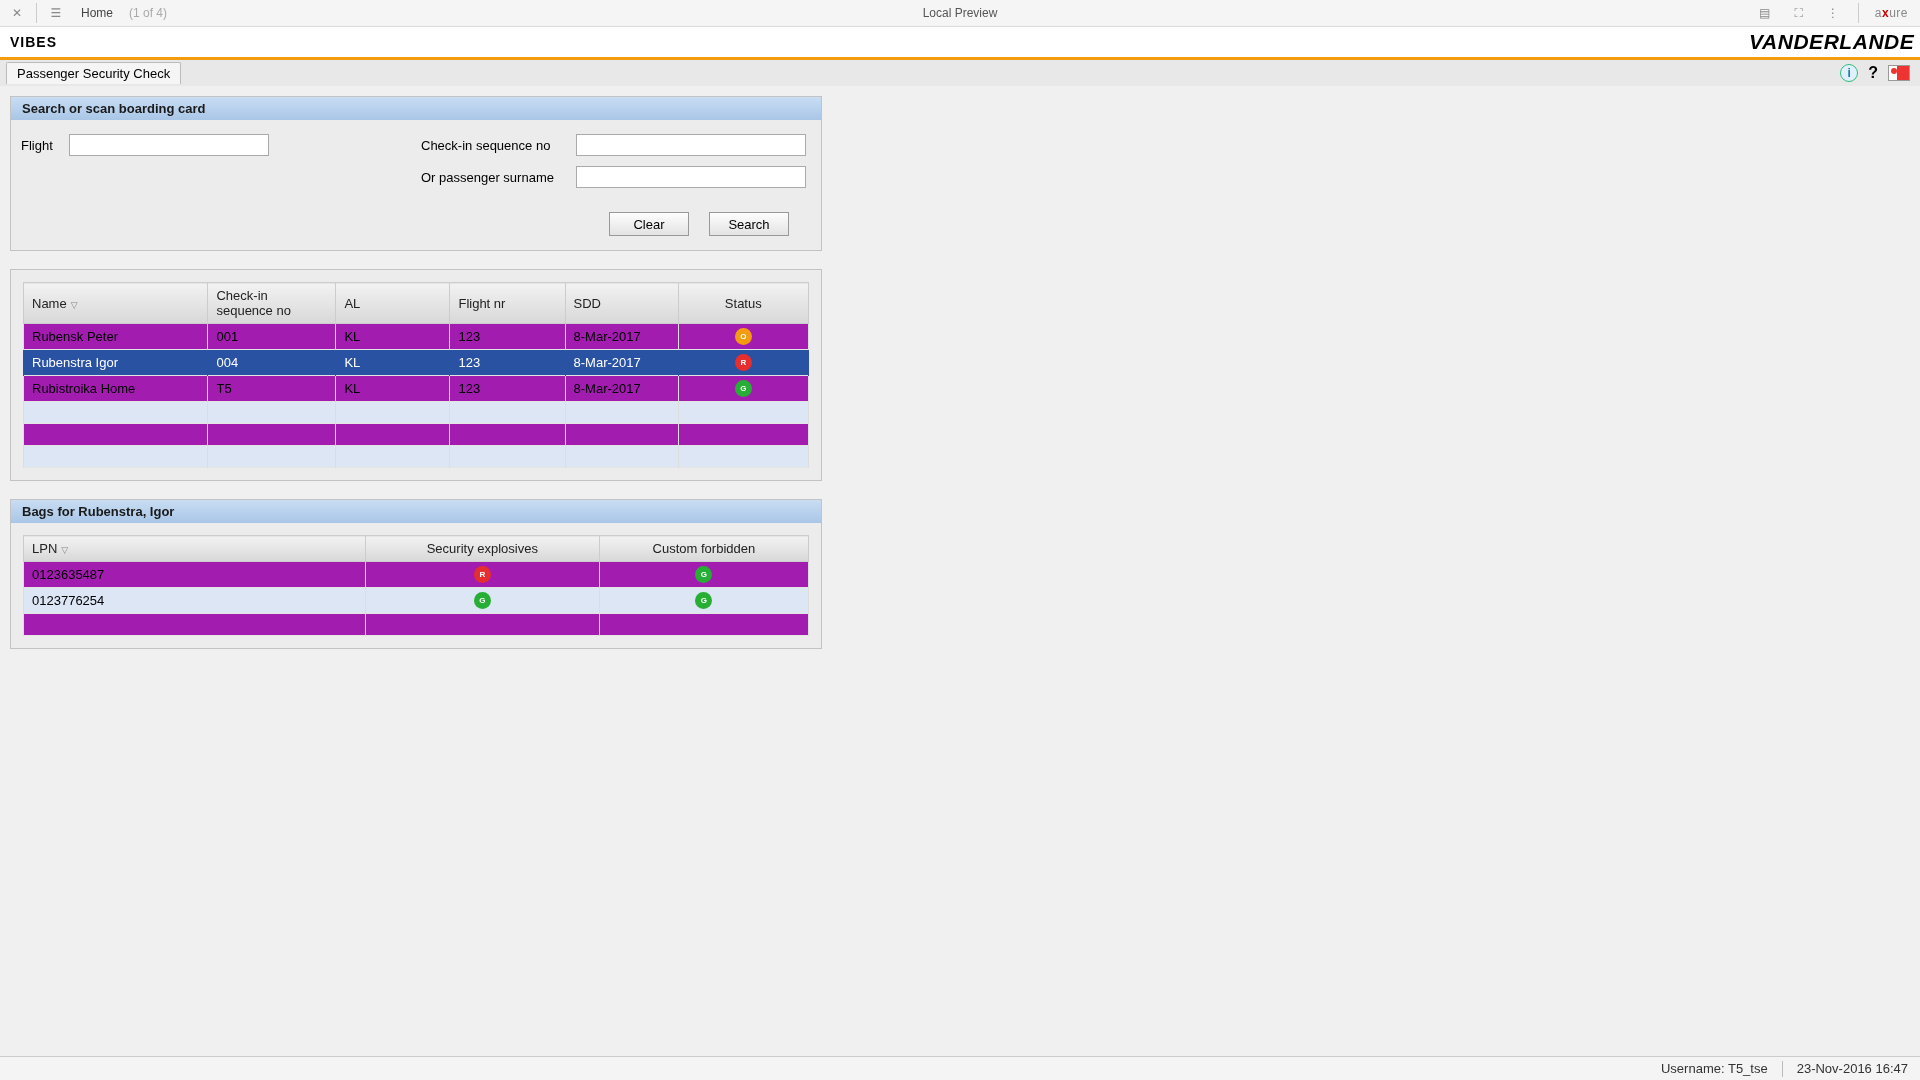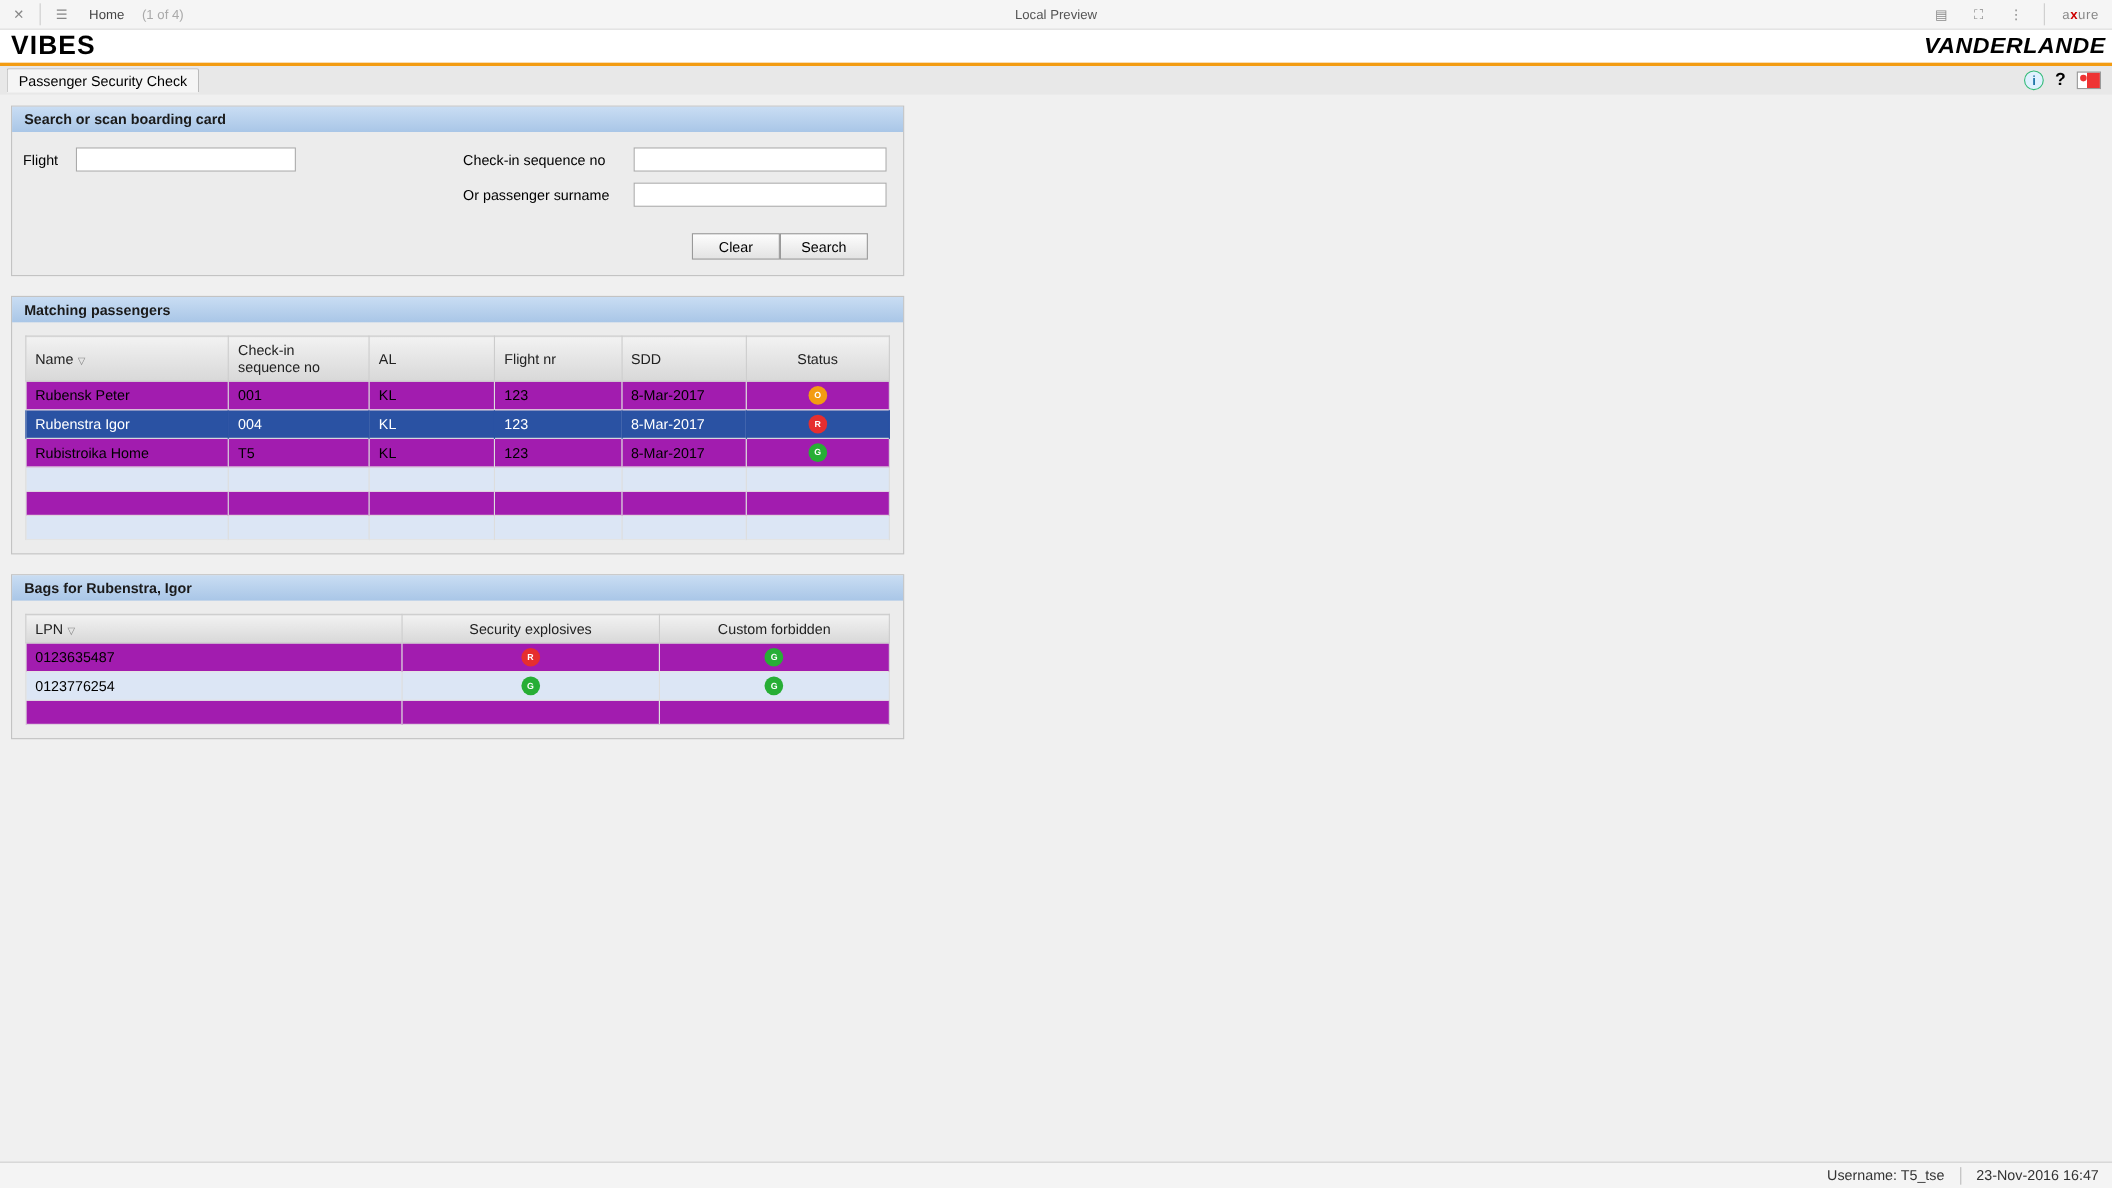--- a/index.html
+++ b/index.html
@@ -11,21 +11,21 @@
   .axbar .home { color: #444; margin-left: 6px; }
   .axbar .count { color: #aaa; margin-left: 6px; }
   .axbar .center { position: absolute; left: 50%; transform: translateX(-50%); color: #555; }
   .axbar .right { margin-left: auto; display: flex; align-items: center; gap: 16px; padding-right: 12px; }
   .axlogo { font-weight: 400; font-size: 12px; letter-spacing: 0.5px; color: #888; font-family: Arial, sans-serif; }
   .axlogo .x { color: #c00; font-weight: 700; }
   .vsep { width:1px; height:20px; background:#ccc; }
 
   
   .apphead { height: 30px; background: #fff; display: flex; align-items: center; padding: 0 10px; }
-  .apptitle { font-size: 24px; font-weight: 700; letter-spacing: 1px; }
+  .apptitle { font-size: 14px; font-weight: 700; letter-spacing: 1px; }
   .brand { margin-left: auto; font-size: 20px; font-weight: 900; font-style: italic; letter-spacing: 0.5px; transform: scaleX(1.05); }
   .orangebar { height: 3px; background: #f39c12; }
 
   
   .tabrow { height: 26px; background: #e8e8e8; display: flex; align-items: center; padding-left: 6px; position: relative; }
   .tab { background: #f5f5f5; border: 1px solid #bbb; border-bottom: none; padding: 3px 10px; font-size: 13px; border-radius: 2px 2px 0 0; }
   .tabrow .righticons { margin-left: auto; display: flex; align-items: center; gap: 10px; padding-right: 10px; }
   .circleicon { width: 18px; height: 18px; border-radius: 50%; border: 1px solid #3b7; color: #27a; font-weight: 700; font-size: 12px; display:flex; align-items:center; justify-content:center; background:#dff1ff;}
   .qmark { font-size: 16px; font-weight: 700; }
   .flagicon { width: 22px; height: 16px; background: linear-gradient(to right, #fff 40%, #e33 40%); border:1px solid #999; position:relative; }
@@ -39,21 +39,21 @@
 
   .formrow { display: flex; }
   .leftcol { width: 400px; }
   .rightcol { flex: 1; }
   .field { display: flex; align-items: center; margin-bottom: 10px; }
   .field label { font-size: 13px; }
   .leftcol .field label { width: 48px; }
   .rightcol .field label { width: 155px; }
   .txt { border: 1px solid #aaa; background: #fff; height: 22px; width: 200px; padding: 2px 4px; font-size: 13px; }
   .rightcol .txt { width: 230px; }
-  .btnrow { display: flex; justify-content: flex-end; padding-right: 22px; margin-top: 14px; }
+  .btnrow { display: flex; justify-content: flex-end; gap: 20px; padding-right: 22px; margin-top: 14px; }
   .btn { width: 80px; height: 24px; border: 1px solid #999; background: linear-gradient(#fdfdfd, #e3e3e3); font-size: 13px; cursor: pointer; }
 
   
   .tbl { width: 100%; border-collapse: collapse; font-size: 13px; }
   .tbl th { background: linear-gradient(#f2f2f2, #d8d8d8); font-weight: 400; text-align: left; padding: 5px 8px; border: 1px solid #ccc; color: #222; }
   .tbl td { padding: 4px 8px; border-left: 1px solid #ddd; border-right: 1px solid #ddd; height: 22px; }
   .tbl tbody tr { border-bottom: 1px solid #e4e4e4; }
   .tbl tbody tr.even { background: #dce6f5; }
   .tbl tbody tr.odd { background: #a21caf; }
   .tbl tbody tr.sel { background: #2a52a3; color: #fff; }
@@ -146,21 +146,20 @@
         </div>
       </div>
       <div class="btnrow">
         <button class="btn">Clear</button>
         <button class="btn">Search</button>
       </div>
     </div>
   </div>
 
   <div class="panel tablepanel">
-    <div class="panelhead">Matching passengers</div>
     <div class="panelbody">
       <table class="tbl">
         <thead>
           <tr>
             <th class="colw-name"><span>Name</span><span class="sortarrow">▽</span></th>
             <th class="colw-chk">Check-in sequence no</th>
             <th class="colw-al">AL</th>
             <th class="colw-fl">Flight nr</th>
             <th class="colw-sdd">SDD</th>
             <th class="colw-st" style="text-align:center;">Status</th>

